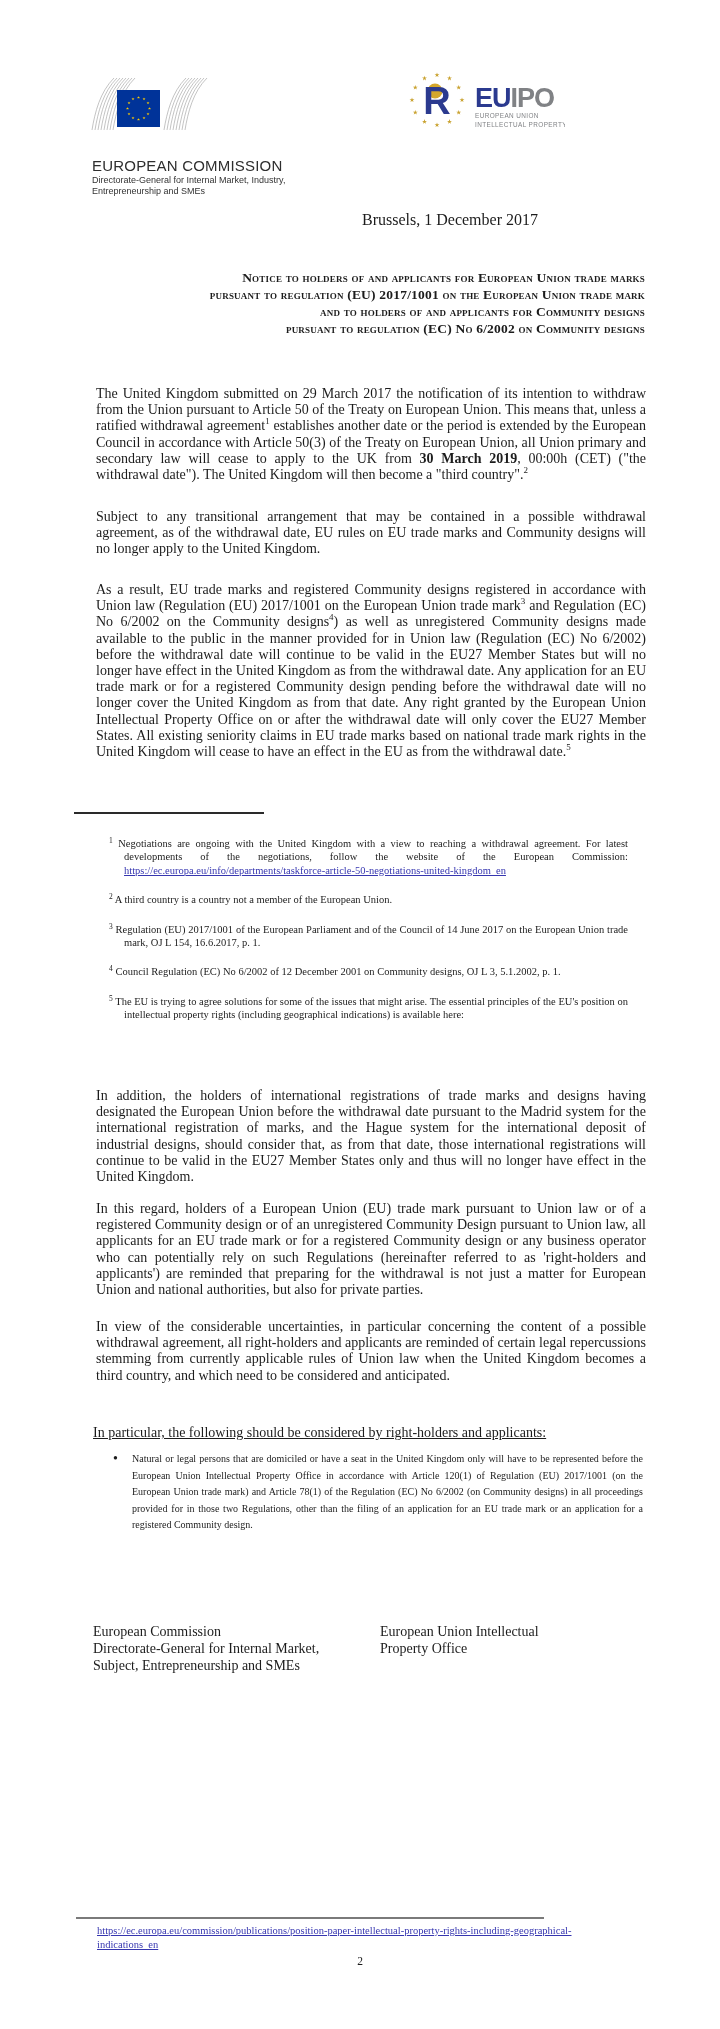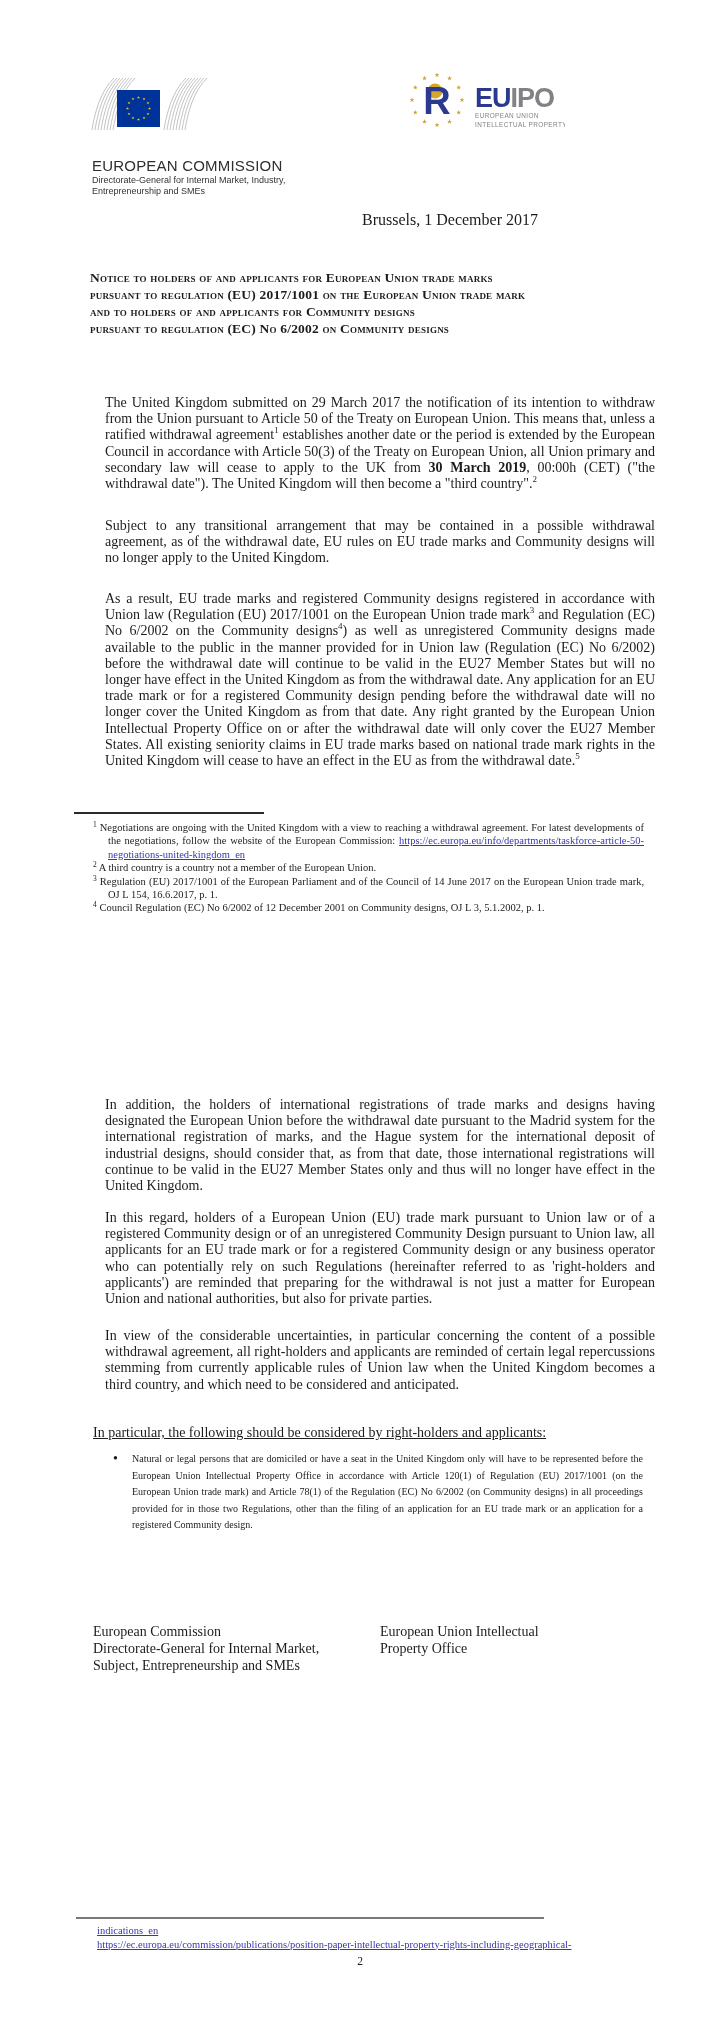--- a/index.html
+++ b/index.html
@@ -8,32 +8,32 @@
   .abs{position:absolute;}
 
   
   .ec-org{left:92px;top:157px;font-family:"Liberation Sans",sans-serif;
           font-size:15px;color:#2e2e2e;letter-spacing:.2px;}
   .ec-dept{left:92px;top:175px;font-family:"Liberation Sans",sans-serif;
            font-size:9px;color:#333;line-height:11px;}
   .dateline{left:362px;top:211px;font-size:16px;}
 
   
-  .doc-title{left:90px;top:269px;width:555px;text-align:left;font-weight:bold;
+  .doc-title{left:90px;top:269px;width:555px;text-align:right;font-weight:bold;
              font-variant:small-caps;font-size:13.5px;line-height:17px;letter-spacing:.2px;}
 
   
-  .body-p{left:93px;width:550px;margin:12px;text-align:justify;
+  .body-p{left:93px;width:550px;margin:3px;text-align:justify;
           font-size:14px;line-height:16.2px;}
   sup.ref{font-size:9px;line-height:0;vertical-align:super;}
 
   .sep1{left:74px;top:812px;width:190px;height:2px;background:#2a2a2a;}
   .footnotes{left:93px;top:821px;width:551px;}
   .footnote{font-size:10.5px;line-height:13.4px;text-align:justify;
-            padding-left:15px;text-indent:-15px;margin:0;}
+            padding-left:15px;text-indent:-15px;margin:16px;}
   .footnote sup{font-size:7.5px;line-height:0;vertical-align:super;}
   a.doc-link{color:#3636b0;text-decoration:underline;cursor:pointer;}
 
   .heading-underline{left:93px;top:1425px;width:550px;font-size:14px;
                      text-decoration:underline;}
   .bullet-dot{left:113px;top:1451px;font-size:14px;}
   .bullet-text{left:132px;top:1451px;width:511px;text-align:justify;
                font-size:10px;line-height:16.5px;}
 
   .sig{font-size:14px;line-height:17px;}
@@ -132,20 +132,21 @@
 
   <p class="abs body-p" style="top:579px;"><span>As a result, EU trade marks and registered Community designs registered in accordance with Union law (Regulation (EU) 2017/1001 on the European Union trade mark</span><sup class="ref">3</sup><span> and Regulation (EC) No 6/2002 on the Community designs</span><sup class="ref">4</sup><span>) as well as unregistered Community designs made available to the public in the manner provided for in Union law (Regulation (EC) No 6/2002) before the withdrawal date will continue to be valid in the EU27 Member States but will no longer have effect in the United Kingdom as from the withdrawal date. Any application for an EU trade mark or for a registered Community design pending before the withdrawal date will no longer cover the United Kingdom as from that date. Any right granted by the European Union Intellectual Property Office on or after the withdrawal date will only cover the EU27 Member States. All existing seniority claims in EU trade marks based on national trade mark rights in the United Kingdom will cease to have an effect in the EU as from the withdrawal date.</span><sup class="ref">5</sup></p>
 
   <div class="abs sep1"></div>
 
   <div class="abs footnotes">
     <p class="footnote"><sup>1</sup> <span>Negotiations are ongoing with the United Kingdom with a view to reaching a withdrawal agreement. For latest developments of the negotiations, follow the website of the European Commission: </span><a class="doc-link">https://ec.europa.eu/info/departments/taskforce-article-50-negotiations-united-kingdom_en</a></p>
     <p class="footnote"><sup>2</sup> <span>A third country is a country not a member of the European Union.</span></p>
     <p class="footnote"><sup>3</sup> <span>Regulation (EU) 2017/1001 of the European Parliament and of the Council of 14 June 2017 on the European Union trade mark, OJ L 154, 16.6.2017, p. 1.</span></p>
     <p class="footnote"><sup>4</sup> <span>Council Regulation (EC) No 6/2002 of 12 December 2001 on Community designs, OJ L 3, 5.1.2002, p. 1.</span></p>
+    <p class="footnote"><sup>5</sup> <span>The EU is trying to agree solutions for some of the issues that might arise. The essential principles of the EU's position on intellectual property rights (including geographical indications) is available here:</span></p>
   </div>
 
   <p class="abs body-p" style="top:1085px;">In addition, the holders of international registrations of trade marks and designs having designated the European Union before the withdrawal date pursuant to the Madrid system for the international registration of marks, and the Hague system for the international deposit of industrial designs, should consider that, as from that date, those international registrations will continue to be valid in the EU27 Member States only and thus will no longer have effect in the United Kingdom.</p>
 
   <p class="abs body-p" style="top:1198px;">In this regard, holders of a European Union (EU) trade mark pursuant to Union law or of a registered Community design or of an unregistered Community Design pursuant to Union law, all applicants for an EU trade mark or for a registered Community design or any business operator who can potentially rely on such Regulations (hereinafter referred to as 'right-holders and applicants') are reminded that preparing for the withdrawal is not just a matter for European Union and national authorities, but also for private parties.</p>
 
   <p class="abs body-p" style="top:1316px;">In view of the considerable uncertainties, in particular concerning the content of a possible withdrawal agreement, all right-holders and applicants are reminded of certain legal repercussions stemming from currently applicable rules of Union law when the United Kingdom becomes a third country, and which need to be considered and anticipated.</p>
 
   <div class="abs heading-underline">In particular, the following should be considered by right-holders and applicants:</div>
 
@@ -158,19 +159,19 @@
     <div>Subject, Entrepreneurship and SMEs</div>
   </div>
   <div class="abs sig sig-right">
     <div>European Union Intellectual</div>
     <div>Property Office</div>
   </div>
 
   <div class="abs sep2"></div>
 
   <a class="abs footer-link doc-link">
+    <span>https://ec.europa.eu/commission/publications/position-paper-intellectual-property-rights-including-geographical-</span>
     <span>indications_en</span>
-    <span>https://ec.europa.eu/commission/publications/position-paper-intellectual-property-rights-including-geographical-</span>
   </a>
 
   <div class="abs page-num">2</div>
 
 </div>
 
 </body></html>

